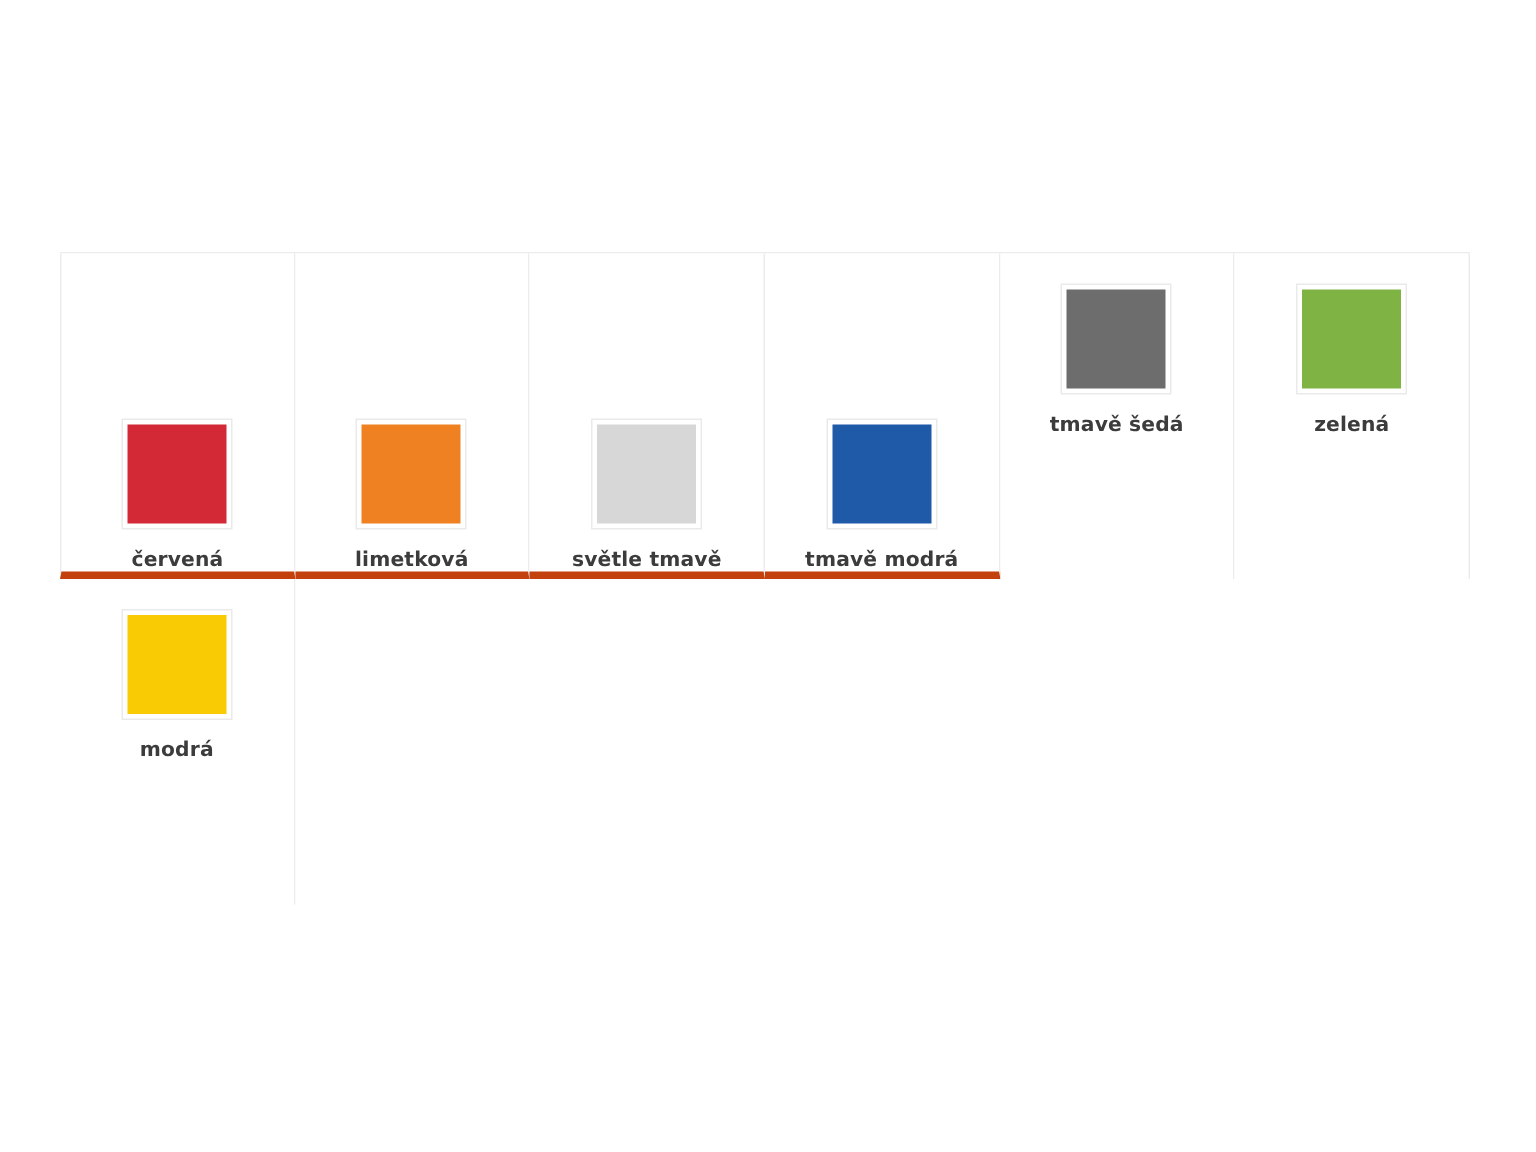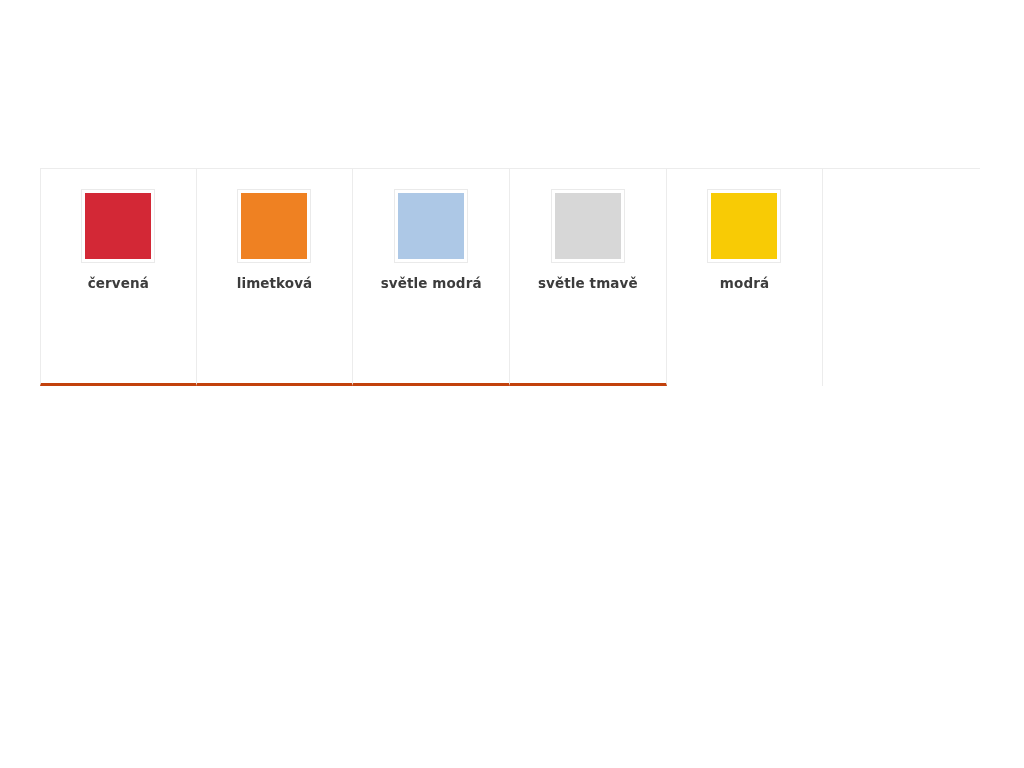--- a/index.html
+++ b/index.html
@@ -41,21 +41,22 @@
     border-right: 1px solid #ececec;
     padding: 20px 0 0 0;
     display: flex;
     flex-direction: column;
     align-items: center;
     background: #ffffff;
   }
 
   
   .swatch-cell.row-1 {
-    border-bottom: 3px solid #c2410c;
+    border-bottom: 5px solid #c2410c;
+    justify-content: flex-end;
   }
 
   
   .swatch-cell.row-1.col-1 {
     border-left: 1px solid #ececec;
   }
 
   
   .swatch-cell.empty {
     border-right: none;
@@ -101,31 +102,43 @@
           <span class="swatch-chip" style="background-color: rgb(211, 40, 54);"></span>
         </span>
         <div class="swatch-label">červená</div>
       </div>
       <div class="swatch-cell row-1 col-3">
         <span class="swatch-chip-frame">
           <span class="swatch-chip" style="background-color: rgb(239, 129, 34);"></span>
         </span>
         <div class="swatch-label">limetková</div>
       </div>
-      <div class="swatch-cell row-1 col-4">
-        <span class="swatch-chip-frame">
-          <span class="swatch-chip" style="background-color: rgb(173, 200, 230);"></span>
-        </span>
-        <div class="swatch-label">světle modrá</div>
-      </div>
       <div class="swatch-cell row-1 col-5">
         <span class="swatch-chip-frame">
           <span class="swatch-chip" style="background-color: rgb(215, 215, 215);"></span>
         </span>
         <div class="swatch-label">světle tmavě</div>
+      </div>
+      <div class="swatch-cell row-1 col-6">
+        <span class="swatch-chip-frame">
+          <span class="swatch-chip" style="background-color: rgb(31, 90, 168);"></span>
+        </span>
+        <div class="swatch-label">tmavě modrá</div>
+      </div>
+      <div class="swatch-cell row-2 col-1">
+        <span class="swatch-chip-frame">
+          <span class="swatch-chip" style="background-color: rgb(109, 109, 109);"></span>
+        </span>
+        <div class="swatch-label">tmavě šedá</div>
+      </div>
+      <div class="swatch-cell row-2 col-2">
+        <span class="swatch-chip-frame">
+          <span class="swatch-chip" style="background-color: rgb(127, 179, 68);"></span>
+        </span>
+        <div class="swatch-label">zelená</div>
       </div>
       <div class="swatch-cell row-2 col-3">
         <span class="swatch-chip-frame">
           <span class="swatch-chip" style="background-color: rgb(248, 203, 5);"></span>
         </span>
         <div class="swatch-label">modrá</div>
       </div>
       <div class="swatch-cell row-2 empty first-empty"></div>
       <div class="swatch-cell row-2 empty"></div>
       <div class="swatch-cell row-2 empty"></div>

